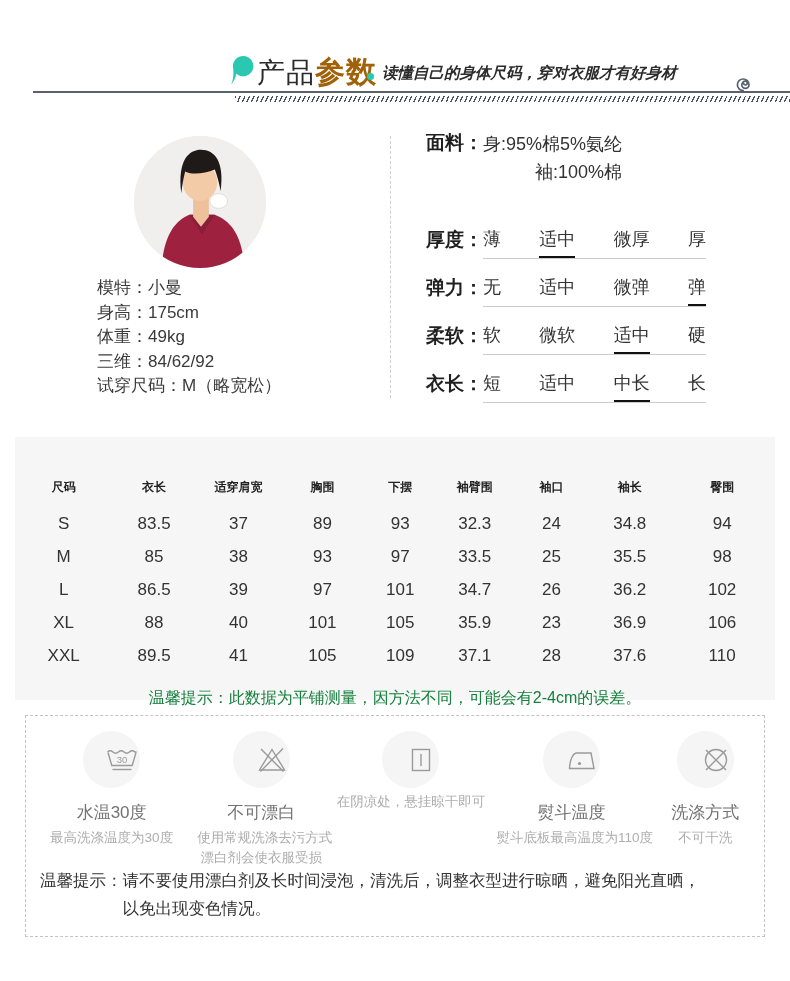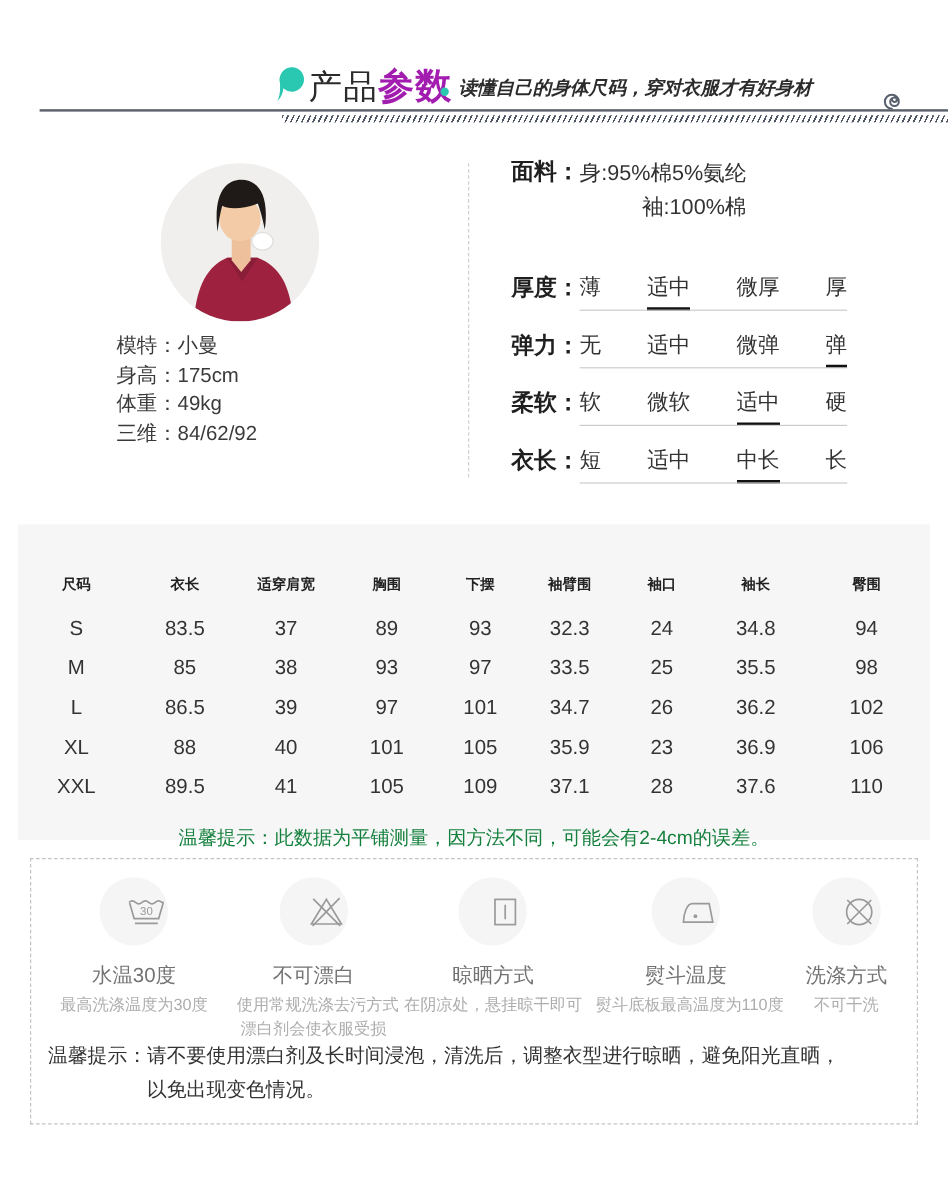--- a/index.html
+++ b/index.html
@@ -4,21 +4,21 @@
 <style>
   * { margin:0; padding:0; box-sizing:border-box; }
   html,body { background:#fff; }
   body { font-family:"Liberation Sans","DejaVu Sans",sans-serif; color:#333; }
   .page { position:relative; width:790px; height:981px; background:#fff; overflow:hidden; margin:0 auto; }
 
   
   .hdr-icon { position:absolute; left:231px; top:55px; }
   .hdr-title { position:absolute; left:257px; top:52px; white-space:nowrap; }
   .hdr-title .t-reg { font-size:28px; font-weight:400; color:#2b2b2b; letter-spacing:1px; }
-  .hdr-title .t-bold { font-size:30px; font-weight:800; color:#a21caf; letter-spacing:1px; }
+  .hdr-title .t-bold { font-size:30px; font-weight:800; color:#a16207; letter-spacing:1px; }
   .hdr-dot { position:absolute; left:367px; top:73px; width:7px; height:7px; border-radius:50%; background:#2bc8b1; }
   .hdr-sub { position:absolute; left:382px; top:63px; font-size:15.5px; font-style:italic; font-weight:700; color:#2c2c2c; white-space:nowrap; }
   .hdr-line { position:absolute; left:33px; right:0; top:91px; height:2px; background:#5a616b; }
   .hdr-hatch { position:absolute; left:235px; right:0; top:96px; height:6px;
     background:repeating-linear-gradient(115deg,#4d5562 0,#4d5562 1.3px,transparent 1.3px,transparent 4.2px); }
   .hdr-swirl { position:absolute; left:735px; top:76px; }
 
   
   .photo { position:absolute; left:134px; top:136px; width:132px; height:132px; border-radius:50%; overflow:hidden; background:#f1f1f1; }
   .model-info { position:absolute; left:97px; top:276px; font-size:17px; line-height:24.5px; color:#3a3a3a; }
@@ -84,20 +84,21 @@
       <path d="M80 86 C94 90 99 102 98 116 L86 118 C85 104 81 96 73 93 Z" fill="#9e2240"></path>
       <ellipse cx="86" cy="66" rx="9" ry="7.5" fill="#ffffff" stroke="#e0ddda"></ellipse>
     </svg>
   </div>
 
   <div class="model-info">
     <div>模特：小曼</div>
     <div>身高：175cm</div>
     <div>体重：49kg</div>
     <div>三维：84/62/92</div>
+    <div>试穿尺码：M（略宽松）</div>
   </div>
 
   <div class="vdash"></div>
 
   <div class="specs">
 
     <div class="spec-row" style="top:0">
       <span class="spec-label">面料：</span><div class="fabric-lines">
         <div>身:95%棉5%氨纶</div>
         <div>袖:100%棉</div>
@@ -262,21 +263,20 @@
         </div>
       </div>
 
       <div class="care-item ci-3">
         <div class="care-circle">
           <svg width="36" height="36" viewBox="0 0 36 36" fill="none" stroke="#9a9a9a" stroke-width="1.4">
             <rect x="9.5" y="7.5" width="17" height="21"></rect>
             <path d="M18 12 V24"></path>
           </svg>
         </div>
-        <div class="care-title">晾晒方式</div>
         <div class="care-desc">
           <div>在阴凉处，悬挂晾干即可</div>
           <div></div>
         </div>
       </div>
 
       <div class="care-item ci-4">
         <div class="care-circle">
           <svg width="36" height="36" viewBox="0 0 36 36" fill="none" stroke="#9a9a9a" stroke-width="1.4">
             <path d="M13 11 H27 L30 26.5 H5.5 C5.7 19 8.5 11 13 11 Z"></path>

